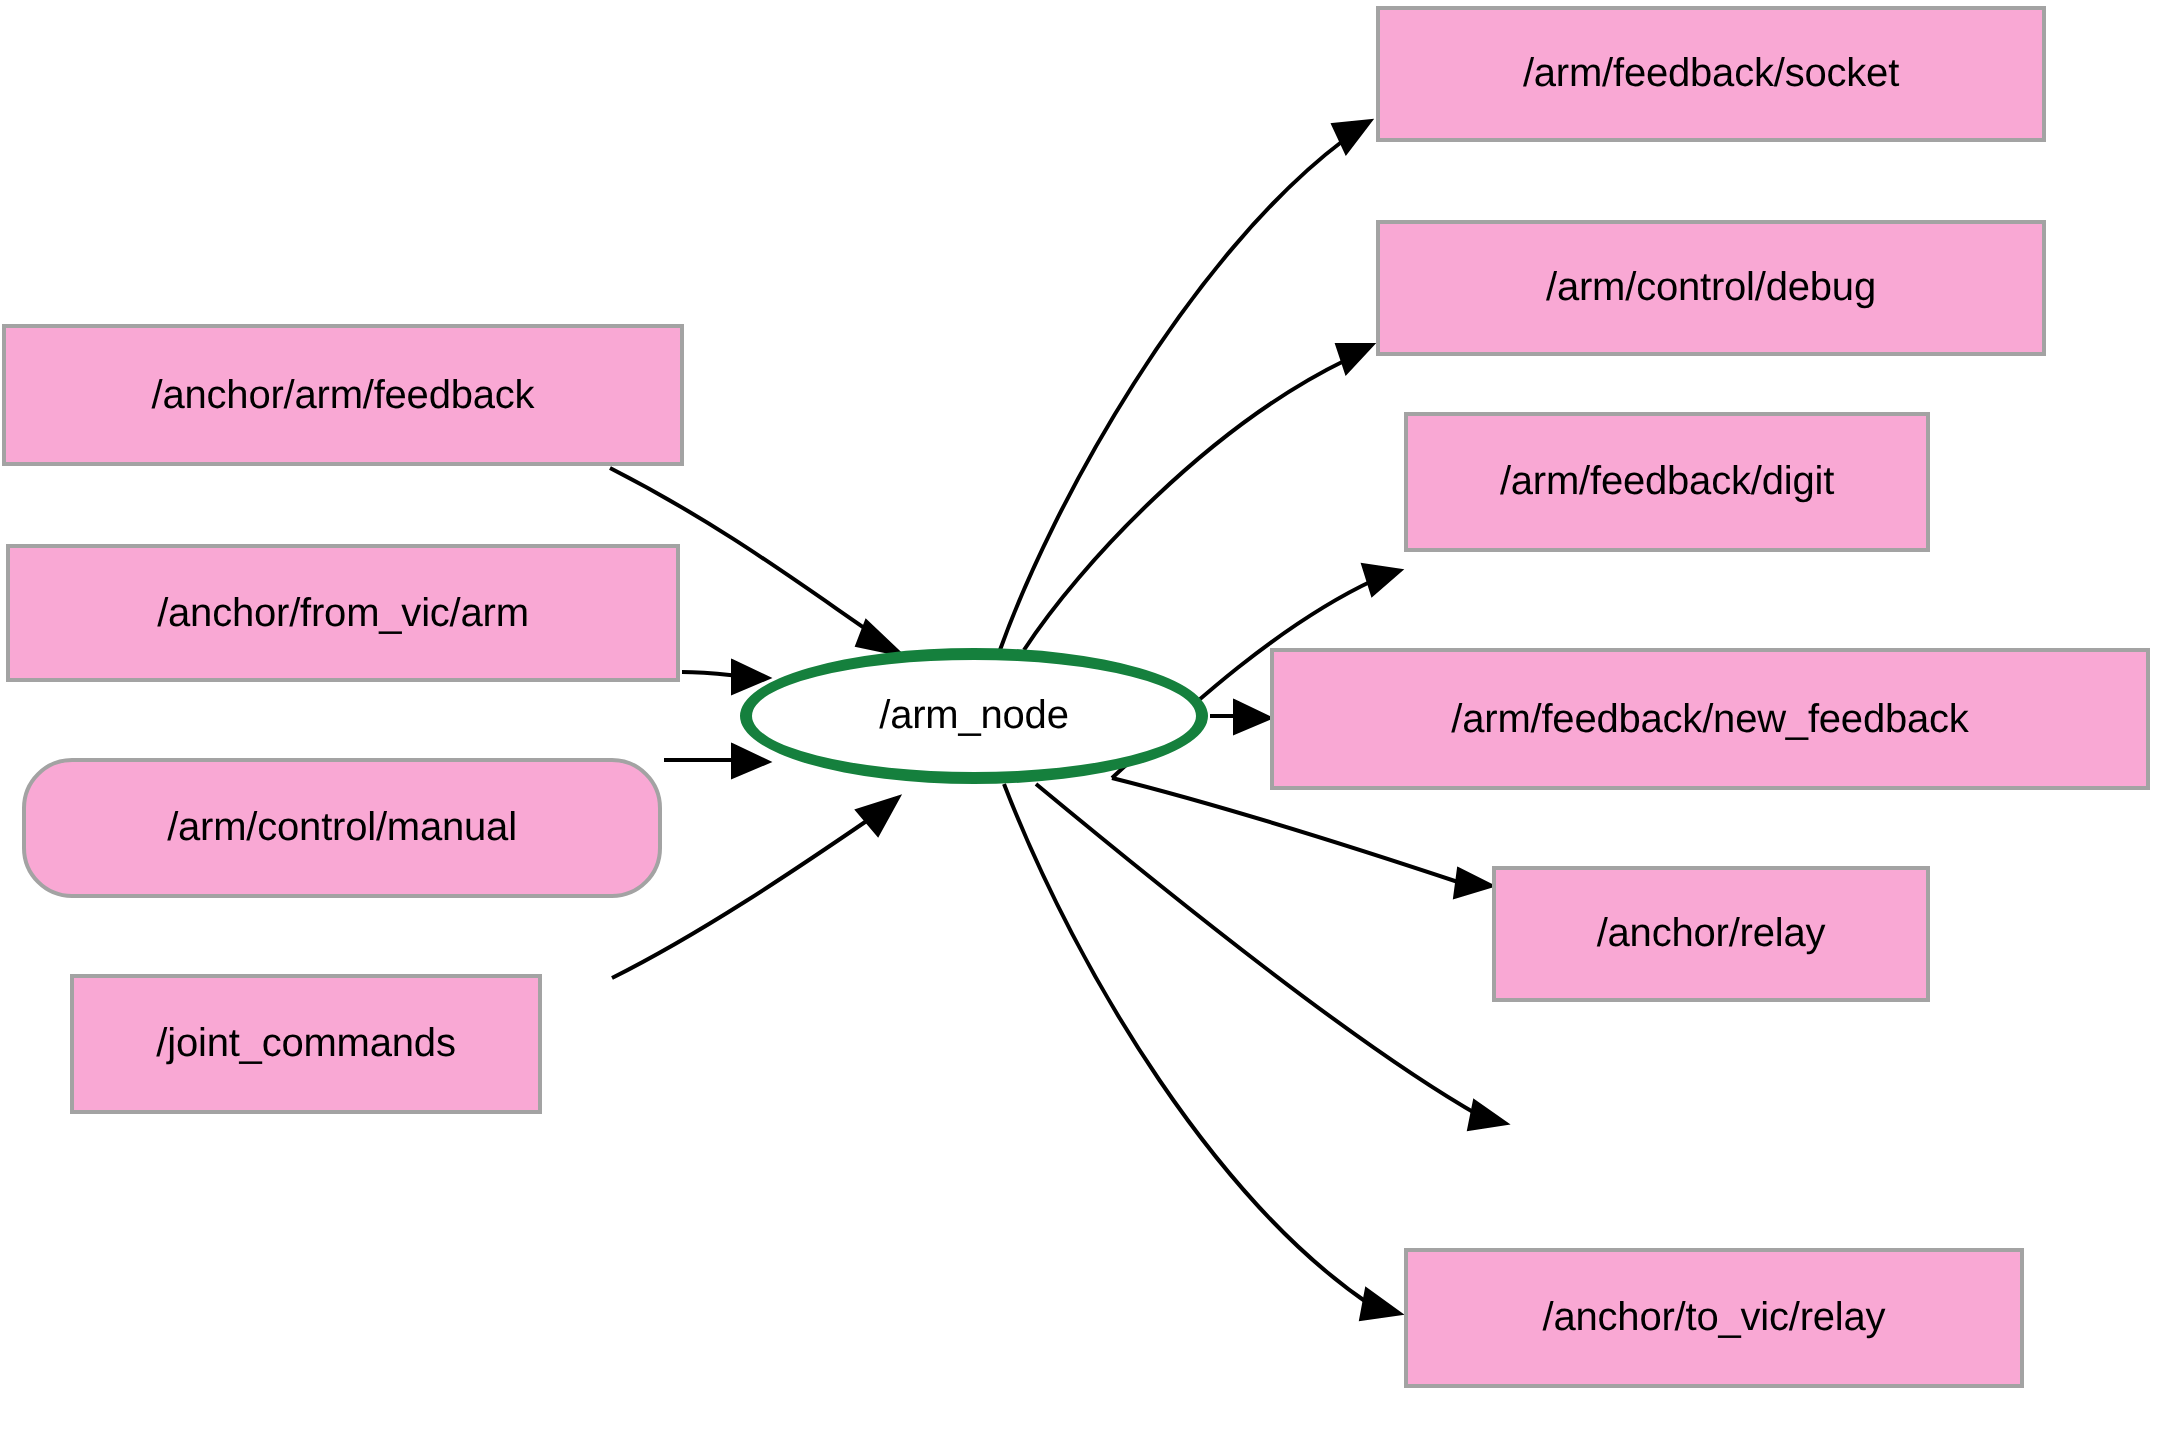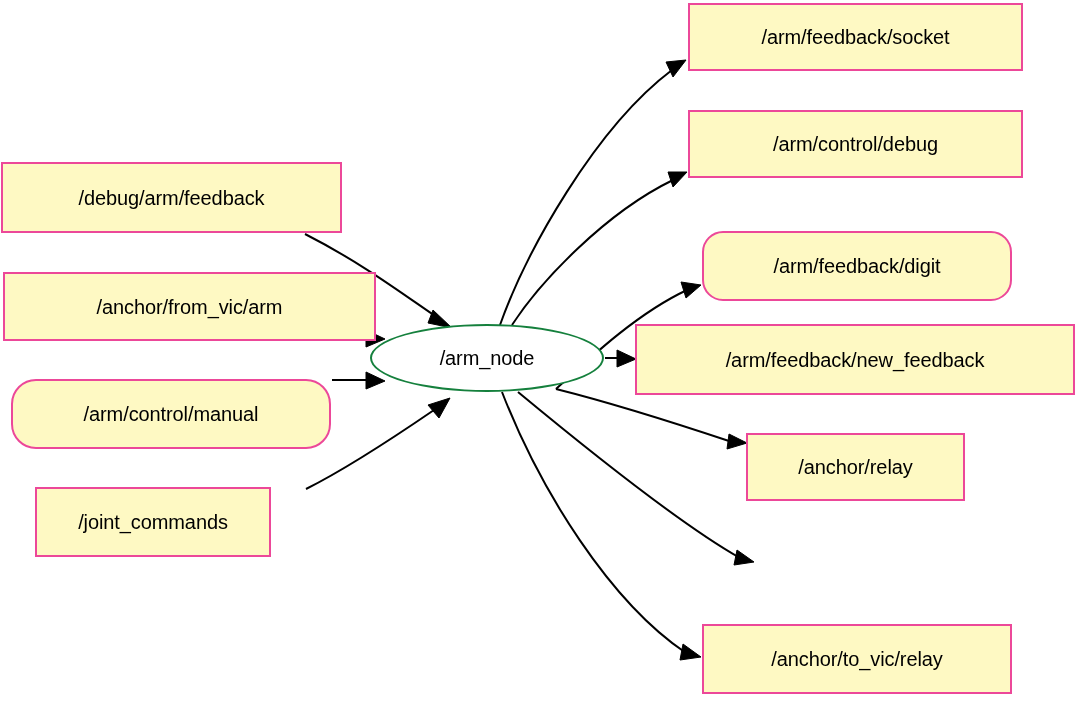--- a/index.html
+++ b/index.html
@@ -21,31 +21,31 @@
   #graph-svg {
     position: absolute;
     left: 0;
     top: 0;
     width: 1079px;
     height: 720px;
   }
   .node-box {
     position: absolute;
     box-sizing: border-box;
-    background: #fef9c3;
-    border: 2px solid #ec4899;
+    background: #f9a8d4;
+    border: 2px solid #a3a3a3;
     display: flex;
     align-items: center;
     justify-content: center;
   }
   .node-ellipse {
     position: absolute;
     box-sizing: border-box;
     background: #ffffff;
-    border: 2px solid #15803d;
+    border: 6px solid #15803d;
     border-radius: 50%;
     display: flex;
     align-items: center;
     justify-content: center;
   }
   .node-label {
     font-family: "Liberation Sans", sans-serif;
     font-size: 20px;
     line-height: 1;
     color: #000000;
@@ -120,24 +120,24 @@
       <polygon class="edge-head" points="737,550 754,562 734,565"></polygon>
     </g>
 
     <g>
       <path class="edge-path" d="M 502,392 C 540,490 610,602 686,653"></path>
       <polygon class="edge-head" points="683,644 701,657 680,660"></polygon>
     </g>
   </svg>
 
   <div class="node-box" style="left:1px;  top:162px; width:341px; height:71px;">
-    <span class="node-label">/debug/arm/feedback</span>
+    <span class="node-label">/anchor/arm/feedback</span>
   </div>
 
-  <div class="node-box" style="left:3px;  top:272px; width:373px; height:69px;">
+  <div class="node-box" style="left:3px;  top:272px; width:337px; height:69px;">
     <span class="node-label">/anchor/from_vic/arm</span>
   </div>
 
   <div class="node-box" style="left:11px; top:379px; width:320px; height:70px;border-radius:25px;">
     <span class="node-label">/arm/control/manual</span>
   </div>
 
   <div class="node-box" style="left:35px; top:487px; width:236px; height:70px;">
     <span class="node-label">/joint_commands</span>
   </div>
@@ -147,21 +147,21 @@
   </div>
 
   <div class="node-box" style="left:688px; top:3px;   width:335px; height:68px;">
     <span class="node-label">/arm/feedback/socket</span>
   </div>
 
   <div class="node-box" style="left:688px; top:110px; width:335px; height:68px;">
     <span class="node-label">/arm/control/debug</span>
   </div>
 
-  <div class="node-box" style="left:702px; top:231px; width:310px; height:70px;border-radius:21px;">
+  <div class="node-box" style="left:702px; top:206px; width:263px; height:70px;">
     <span class="node-label">/arm/feedback/digit</span>
   </div>
 
   <div class="node-box" style="left:635px; top:324px; width:440px; height:71px;">
     <span class="node-label">/arm/feedback/new_feedback</span>
   </div>
 
   <div class="node-box" style="left:746px; top:433px; width:219px; height:68px;">
     <span class="node-label">/anchor/relay</span>
   </div>

